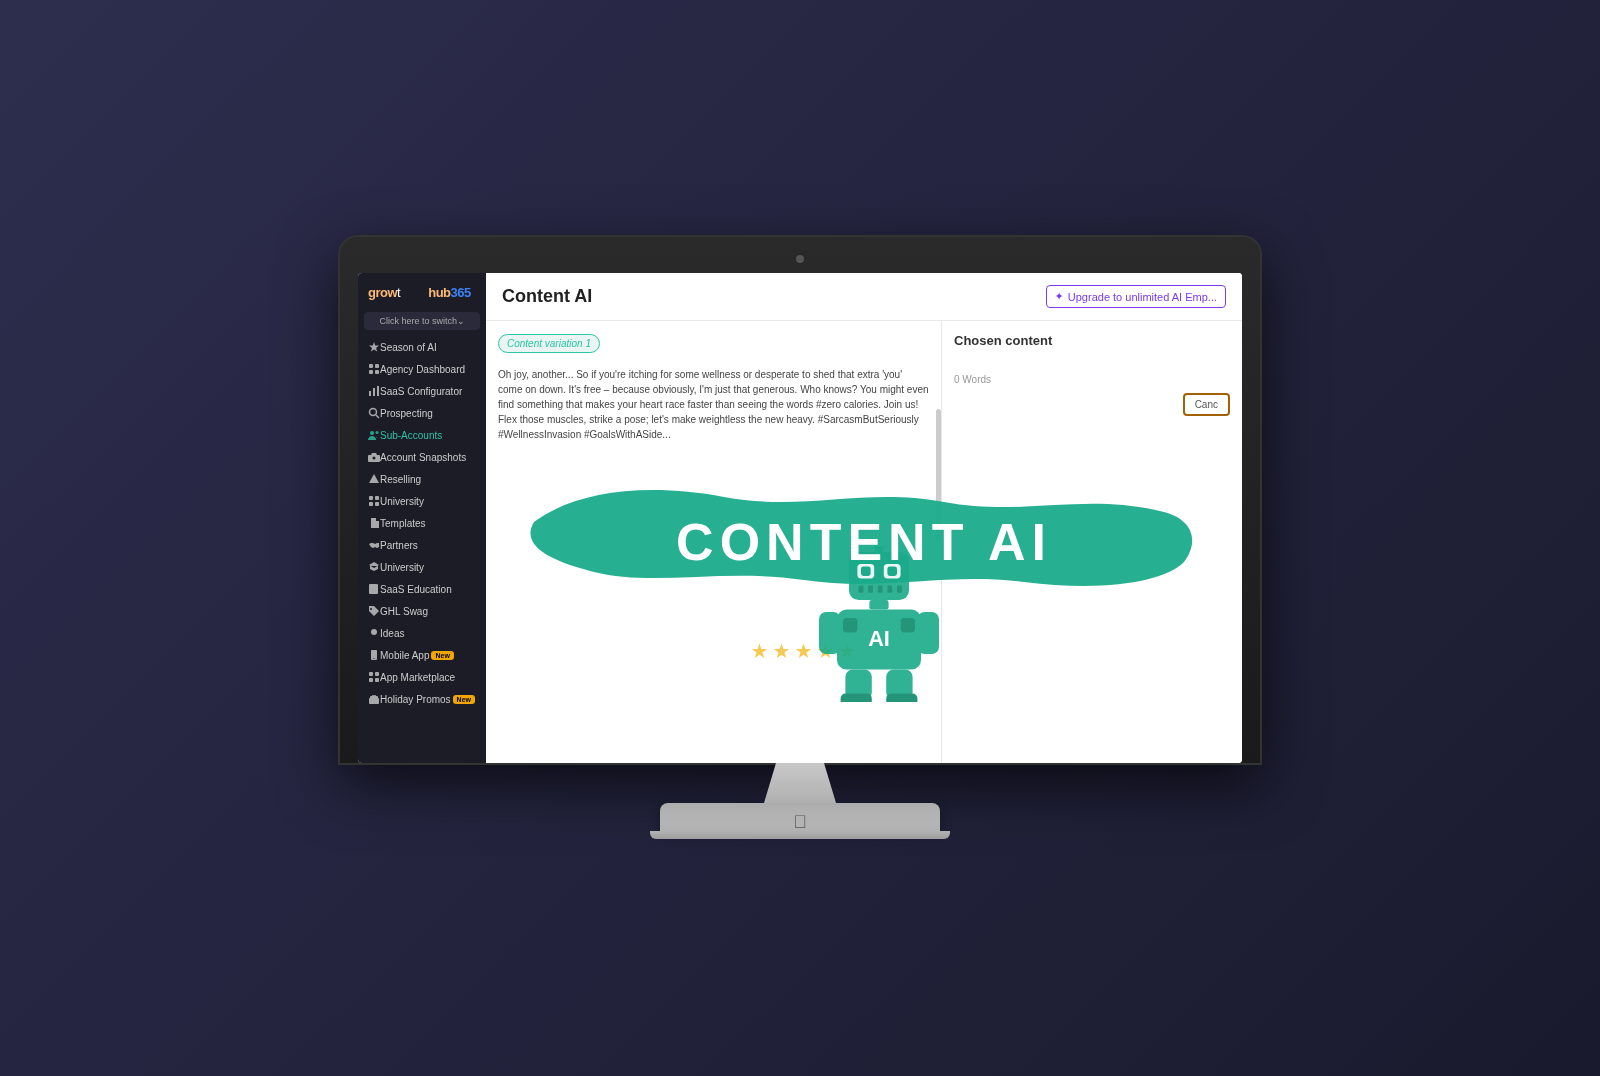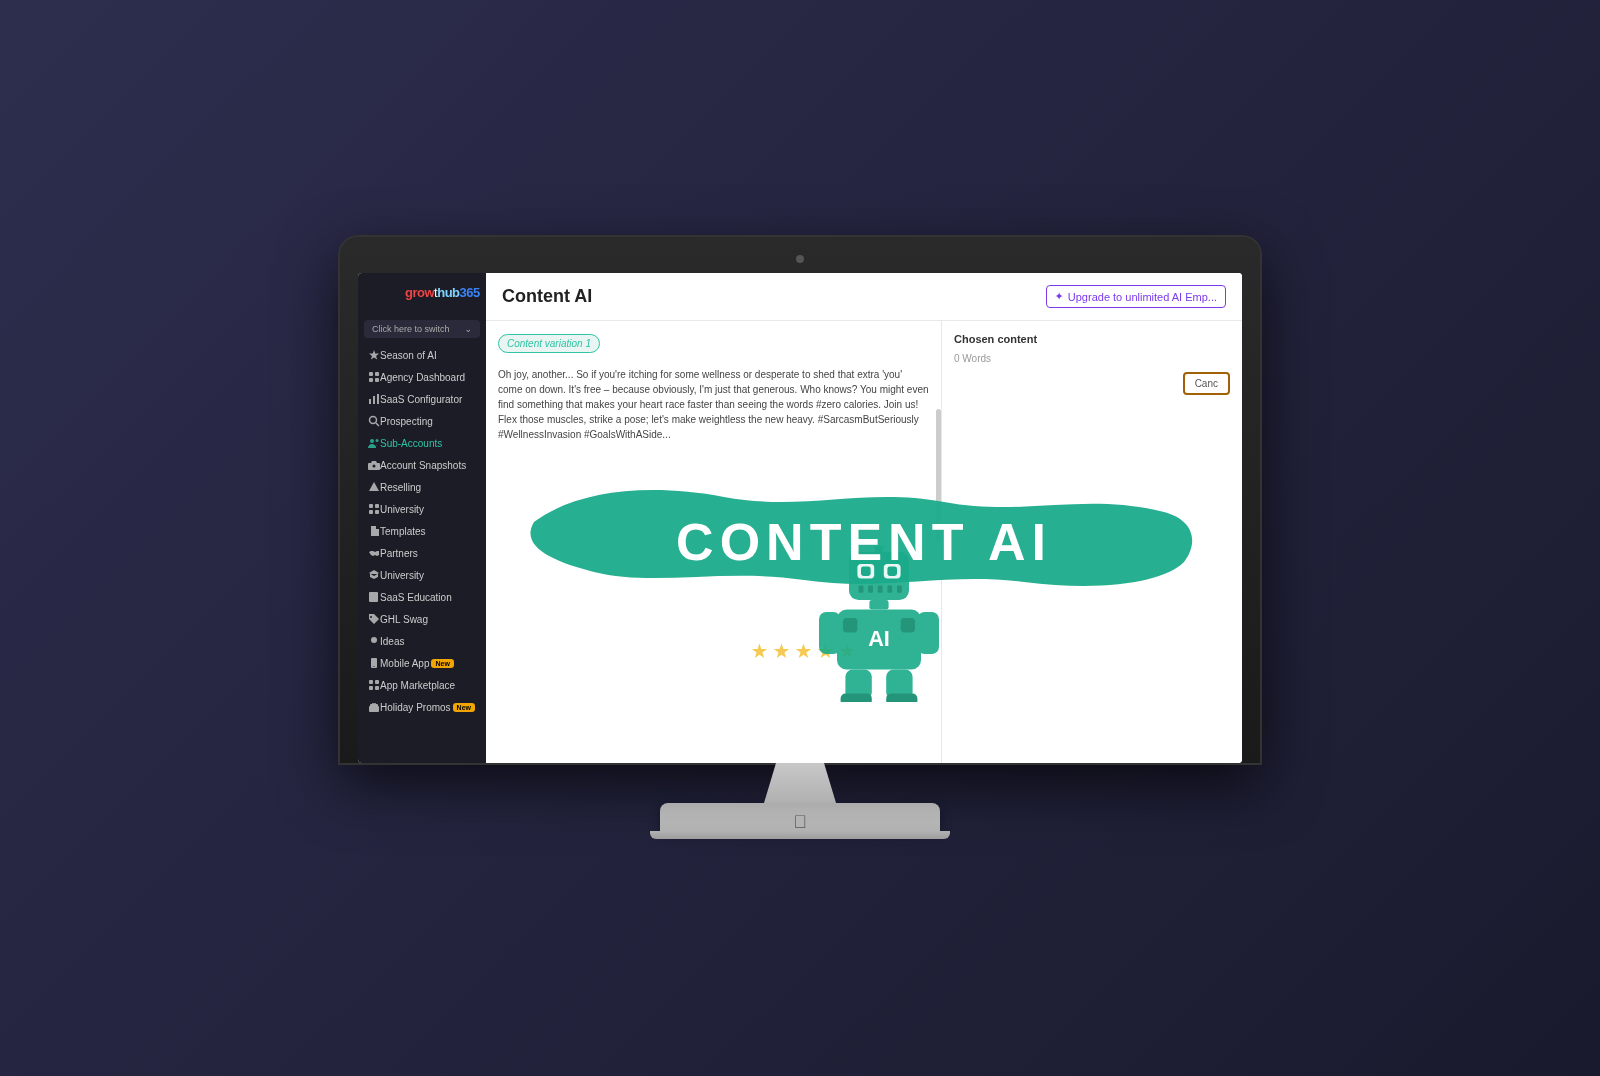--- a/index.html
+++ b/index.html
@@ -60,31 +60,31 @@
     }
 
     .sidebar-logo {
       padding: 12px 10px 8px;
       color: #fff;
       font-size: 13px;
       font-weight: 700;
       letter-spacing: -0.5px;
     }
 
-    .sidebar-logo span.grow { color: #ef4444; margin-left: 37px; }
-    .sidebar-logo span.hub { color: #7dd3fc; }
+    .sidebar-logo span.grow { color: #fdba74; }
+    .sidebar-logo span.hub { color: #fdba74; padding-left: 28px; }
     .sidebar-logo span.num { color: #3b82f6; }
 
     .sidebar-switch {
       display: flex;
       align-items: center;
-      justify-content: space-between;
+      justify-content: center;
       padding: 4px 8px;
       background: #2a2a3a;
-      margin: 12px 6px 6px;
+      margin: 4px 6px 6px;
       border-radius: 4px;
       font-size: 9px;
       color: #aaa;
       cursor: pointer;
     }
 
     .sidebar-item {
       display: flex;
       align-items: center;
       padding: 5px 10px;
@@ -189,24 +189,24 @@
 
     .right-panel {
       width: 300px;
       padding: 12px;
       background: #fff;
       display: flex;
       flex-direction: column;
     }
 
     .chosen-content-label {
-      font-size: 11px;
+      font-size: 13px;
       font-weight: 600;
       color: #333;
-      margin-bottom: 2px;
+      margin-bottom: 20px;
     }
 
     .chosen-content-input {
       flex: 1;
       border: 1px solid #e0e0e0;
       border-radius: 6px;
       padding: 8px;
       font-size: 10px;
       color: #aaa;
       resize: none;

